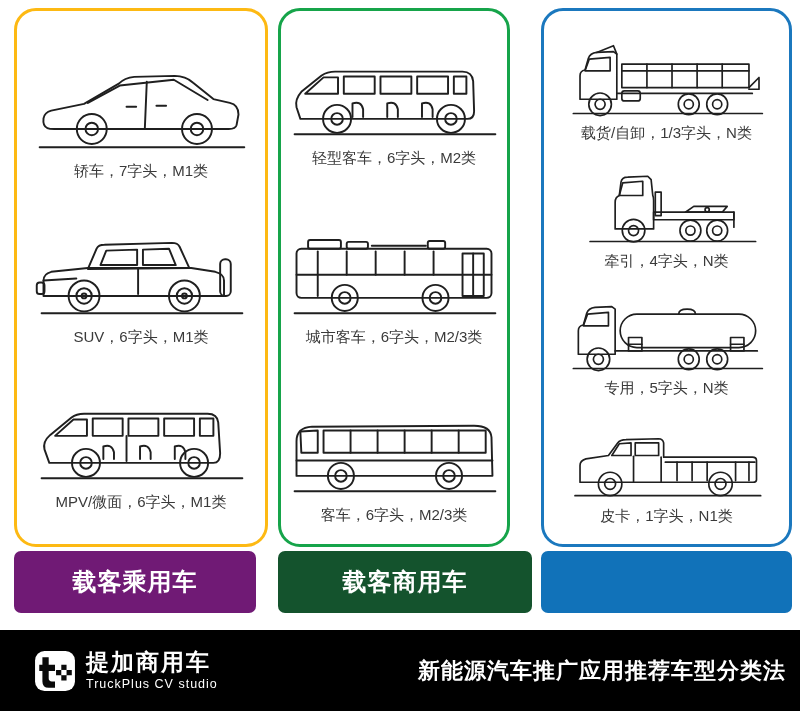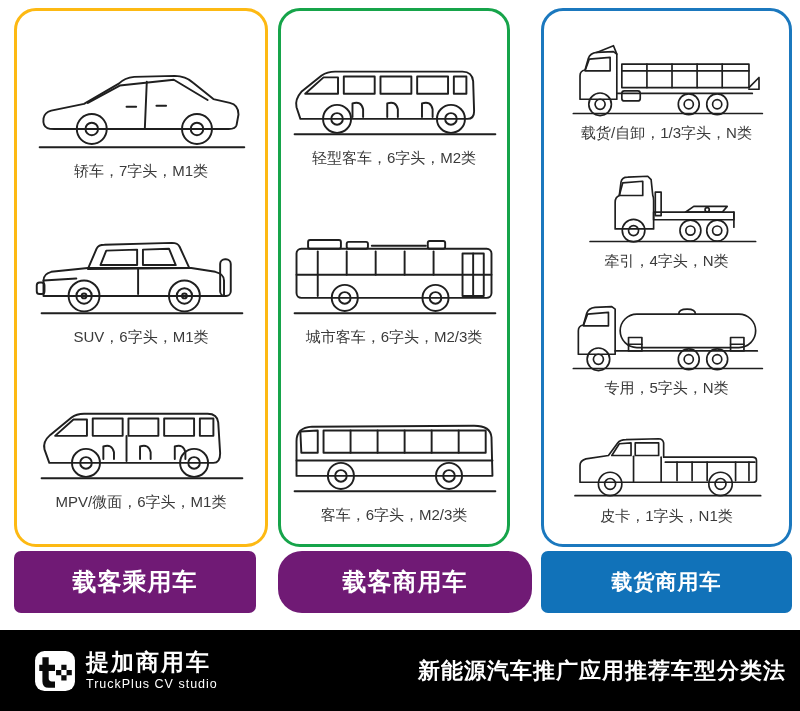--- a/index.html
+++ b/index.html
@@ -21,21 +21,21 @@
   .vehicle-art path,.vehicle-art line,.vehicle-art rect,.vehicle-art circle,.vehicle-art ellipse{
     stroke:#1f1f1f;stroke-width:2;fill:none;stroke-linecap:round;stroke-linejoin:round;
   }
   .caption{font-size:15px;color:#3a3a3a;margin-top:3px;white-space:nowrap;}
   .banner{
     position:absolute;top:551px;height:62px;border-radius:7px;
     display:flex;flex-direction:column;justify-content:center;align-items:center;
     color:#fff;font-weight:bold;font-size:24px;letter-spacing:1px;
   }
   #banner1{left:14px;width:242px;background:#701a75;}
-  #banner2{left:278px;width:254px;background:#701a75;border-radius:24px;}
+  #banner2{left:278px;width:254px;background:#14532d;}
   #banner3{left:541px;width:251px;background:#1172B9;font-size:21px;line-height:1.3;letter-spacing:1px;}
   .footer{
     position:absolute;left:0;top:630px;width:800px;height:81px;background:#000;
     display:flex;align-items:center;gap:16px;
   }
   .logo-block{display:flex;align-items:center;margin-left:34px;gap:10px;}
   .logo-text{display:flex;flex-direction:column;justify-content:center;}
   .logo-cn{color:#fff;font-size:23px;font-weight:bold;letter-spacing:2px;line-height:1.1;}
   .logo-en{color:#fff;font-size:12.5px;letter-spacing:1px;margin-top:2px;}
   .footer-title{
@@ -277,21 +277,20 @@
     </div>
   </div>
 
   <div class="banner" id="banner1">
     <span>载客乘用车</span>
   </div>
   <div class="banner" id="banner2">
     <span>载客商用车</span>
   </div>
   <div class="banner" id="banner3">
-    <span>载货商用车</span>
   </div>
 
   <div class="footer">
     <div class="logo-block">
       <svg width="42" height="42" viewBox="0 0 40 40">
         <rect x="1" y="1" width="38" height="38" rx="9" fill="#ffffff"></rect>
         <path d="M8,7 h6 v7 h6 v6 h-6 v7 q0,3 3,3 h3 v6 h-6 q-6,0 -6,-6 V20 H5 v-6 h3 Z" fill="#0a0a0a"></path>
         <path d="M26,14 h5 v5 h5 v5 h-5 v5 h-5 v-5 h-5 v-5 h5 Z" fill="#0a0a0a"></path>
         <rect x="26" y="19" width="5" height="5" fill="#ffffff"></rect>
       </svg>

